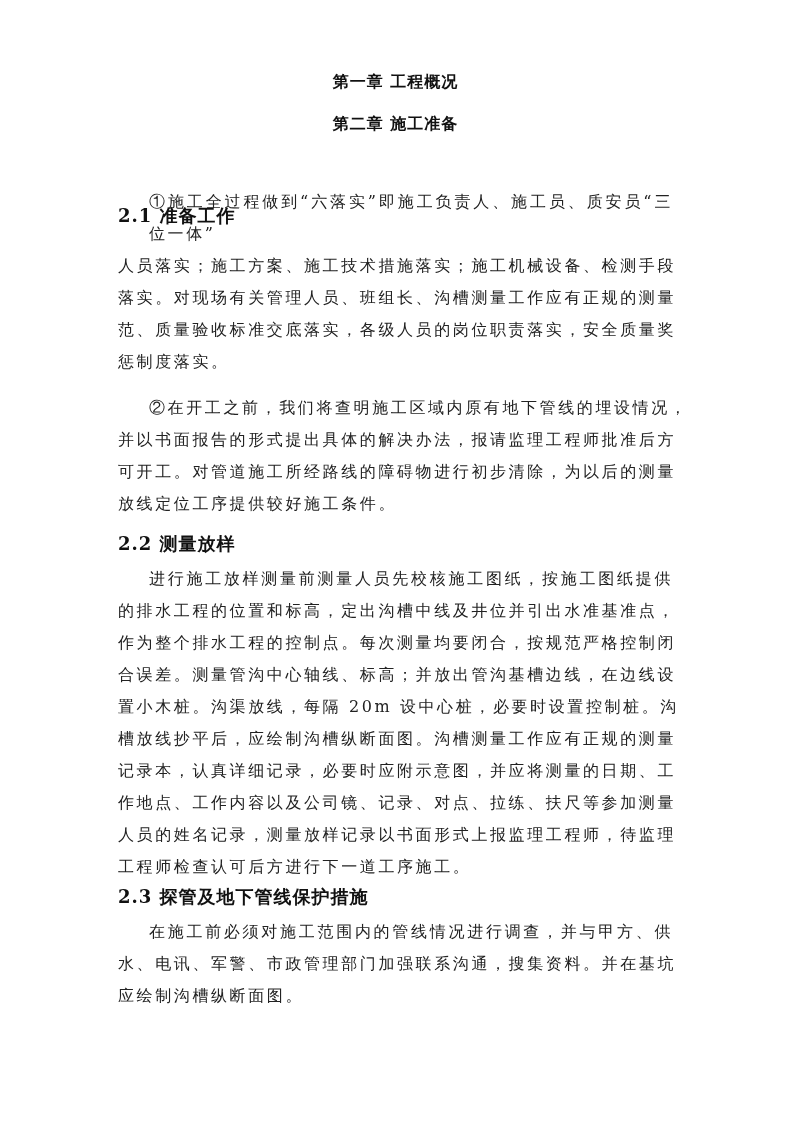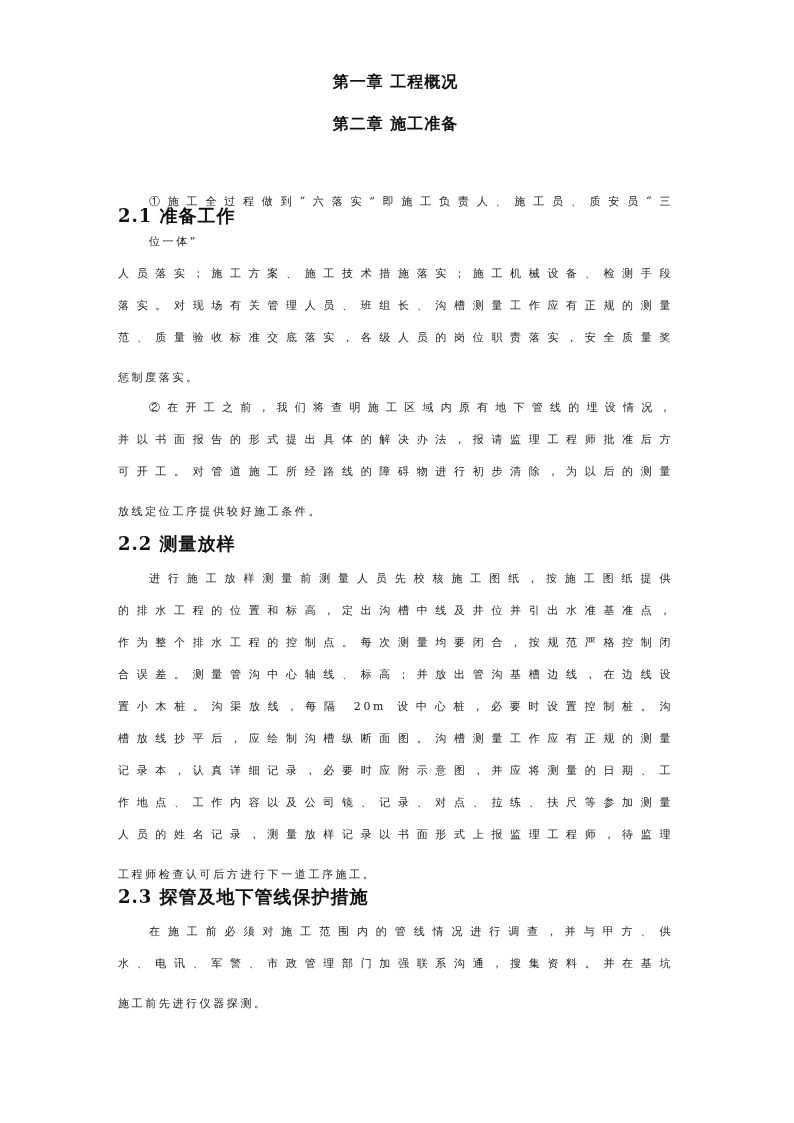--- a/index.html
+++ b/index.html
@@ -36,35 +36,34 @@
       left: 0;
       font-size: 18px;
       font-weight: bold;
       color: #111;
       letter-spacing: 1px;
     }
     .para {
       position: absolute;
       left: 0;
       width: 555px;
-      font-size: 11px;
+      font-size: 16px;
       line-height: 32px;
       letter-spacing: 2.6px;
       text-align: justify;
       color: #222;
     }
     .line {
       display: block;
       white-space: nowrap;
       text-align: justify;
       text-align-last: justify;
     }
     .line.last {
       text-align-last: left;
-      margin-top: 8px;
     }
     .indent { padding-left: 31px; }
     .hang { padding-left: 31px; }
   </style>
 </head>
 <body>
 
 <div class="page">
 
   <div class="chapter" style="top:72px;">第一章  工程概况</div>
@@ -101,16 +100,16 @@
     <span class="line">作地点、工作内容以及公司镜、记录、对点、拉练、扶尺等参加测量</span>
     <span class="line">人员的姓名记录，测量放样记录以书面形式上报监理工程师，待监理</span>
     <span class="line last">工程师检查认可后方进行下一道工序施工。</span>
   </div>
 
   <div class="section" style="top:885px;">2.3 探管及地下管线保护措施</div>
 
   <div class="para" style="top:916px;">
     <span class="line indent">在施工前必须对施工范围内的管线情况进行调查，并与甲方、供</span>
     <span class="line">水、电讯、军警、市政管理部门加强联系沟通，搜集资料。并在基坑</span>
-    <span class="line last">施工前先进行仪器探测。</span>
+    <span class="line last">应绘制沟槽纵断面图。</span>
   </div>
 
 </div>
 
 </body></html>

